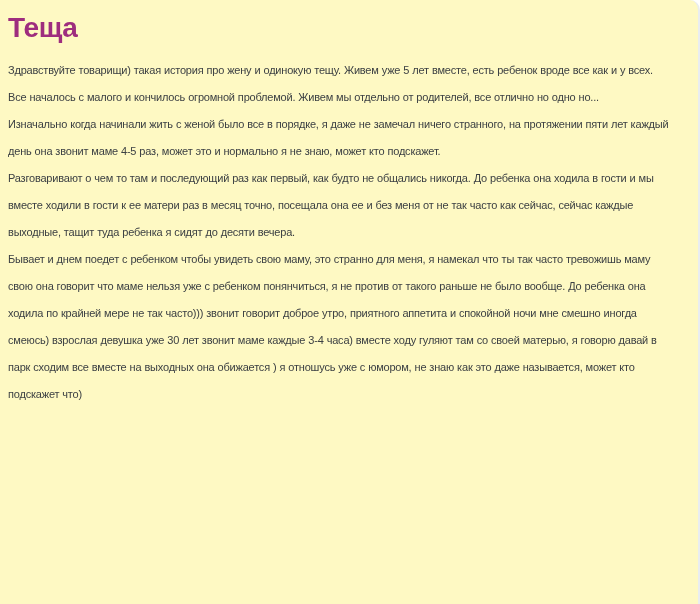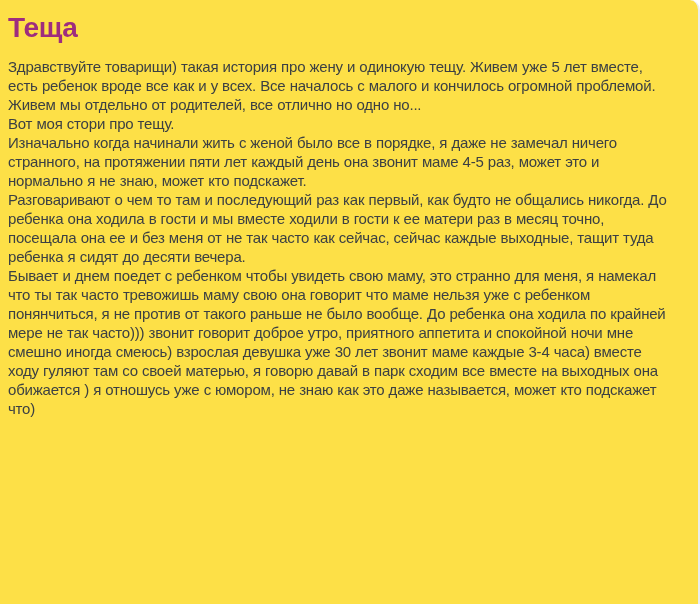--- a/index.html
+++ b/index.html
@@ -24,31 +24,30 @@
   }
   .post-title {
     margin: 4px 0 13px 0;
     font-size: 28px;
     line-height: 32px;
     font-weight: 700;
     letter-spacing: -0.3px;
   }
   .post-body p {
     margin: 0;
-    font-size: 15px;
-    line-height: 19px;
+    font-size: 11px;
+    line-height: 27px;
     letter-spacing: -0.2px;
     word-spacing: 0.2px;
   }
 </style>
 </head>
 <body>
 
-<div class="page" style="background: #fde047; border-right-color: rgb(233, 237, 240);">
+<div class="page" style="background: #fef9c3; border-right-color: rgb(233, 237, 240);">
   <h1 class="post-title" style="color: rgb(158, 45, 126);">Теща</h1>
   <div class="post-body" style="color: rgb(60, 64, 67);">
       <p>Здравствуйте товарищи) такая история про жену и одинокую тещу. Живем уже 5 лет вместе, есть ребенок вроде все как и у всех. Все началось с малого и кончилось огромной проблемой. Живем мы отдельно от родителей, все отлично но одно но...</p>
-      <p>Вот моя стори про тещу.</p>
       <p>Изначально когда начинали жить с женой было все в порядке, я даже не замечал ничего странного, на протяжении пяти лет каждый день она звонит маме 4-5 раз, может это и нормально я не знаю, может кто подскажет.</p>
       <p>Разговаривают о чем то там и последующий раз как первый, как будто не общались никогда. До ребенка она ходила в гости и мы вместе ходили в гости к ее матери раз в месяц точно, посещала она ее и без меня от не так часто как сейчас, сейчас каждые выходные, тащит туда ребенка я сидят до десяти вечера.</p>
       <p>Бывает и днем поедет с ребенком чтобы увидеть свою маму, это странно для меня, я намекал что ты так часто тревожишь маму свою она говорит что маме нельзя уже с ребенком понянчиться, я не против от такого раньше не было вообще. До ребенка она ходила по крайней мере не так часто))) звонит говорит доброе утро, приятного аппетита и спокойной ночи мне смешно иногда смеюсь) взрослая девушка уже 30 лет звонит маме каждые 3-4 часа) вместе ходу гуляют там со своей матерью, я говорю давай в парк сходим все вместе на выходных она обижается ) я отношусь уже с юмором, не знаю как это даже называется, может кто подскажет что)</p>
     </div>
 </div>
 
 </body></html>

